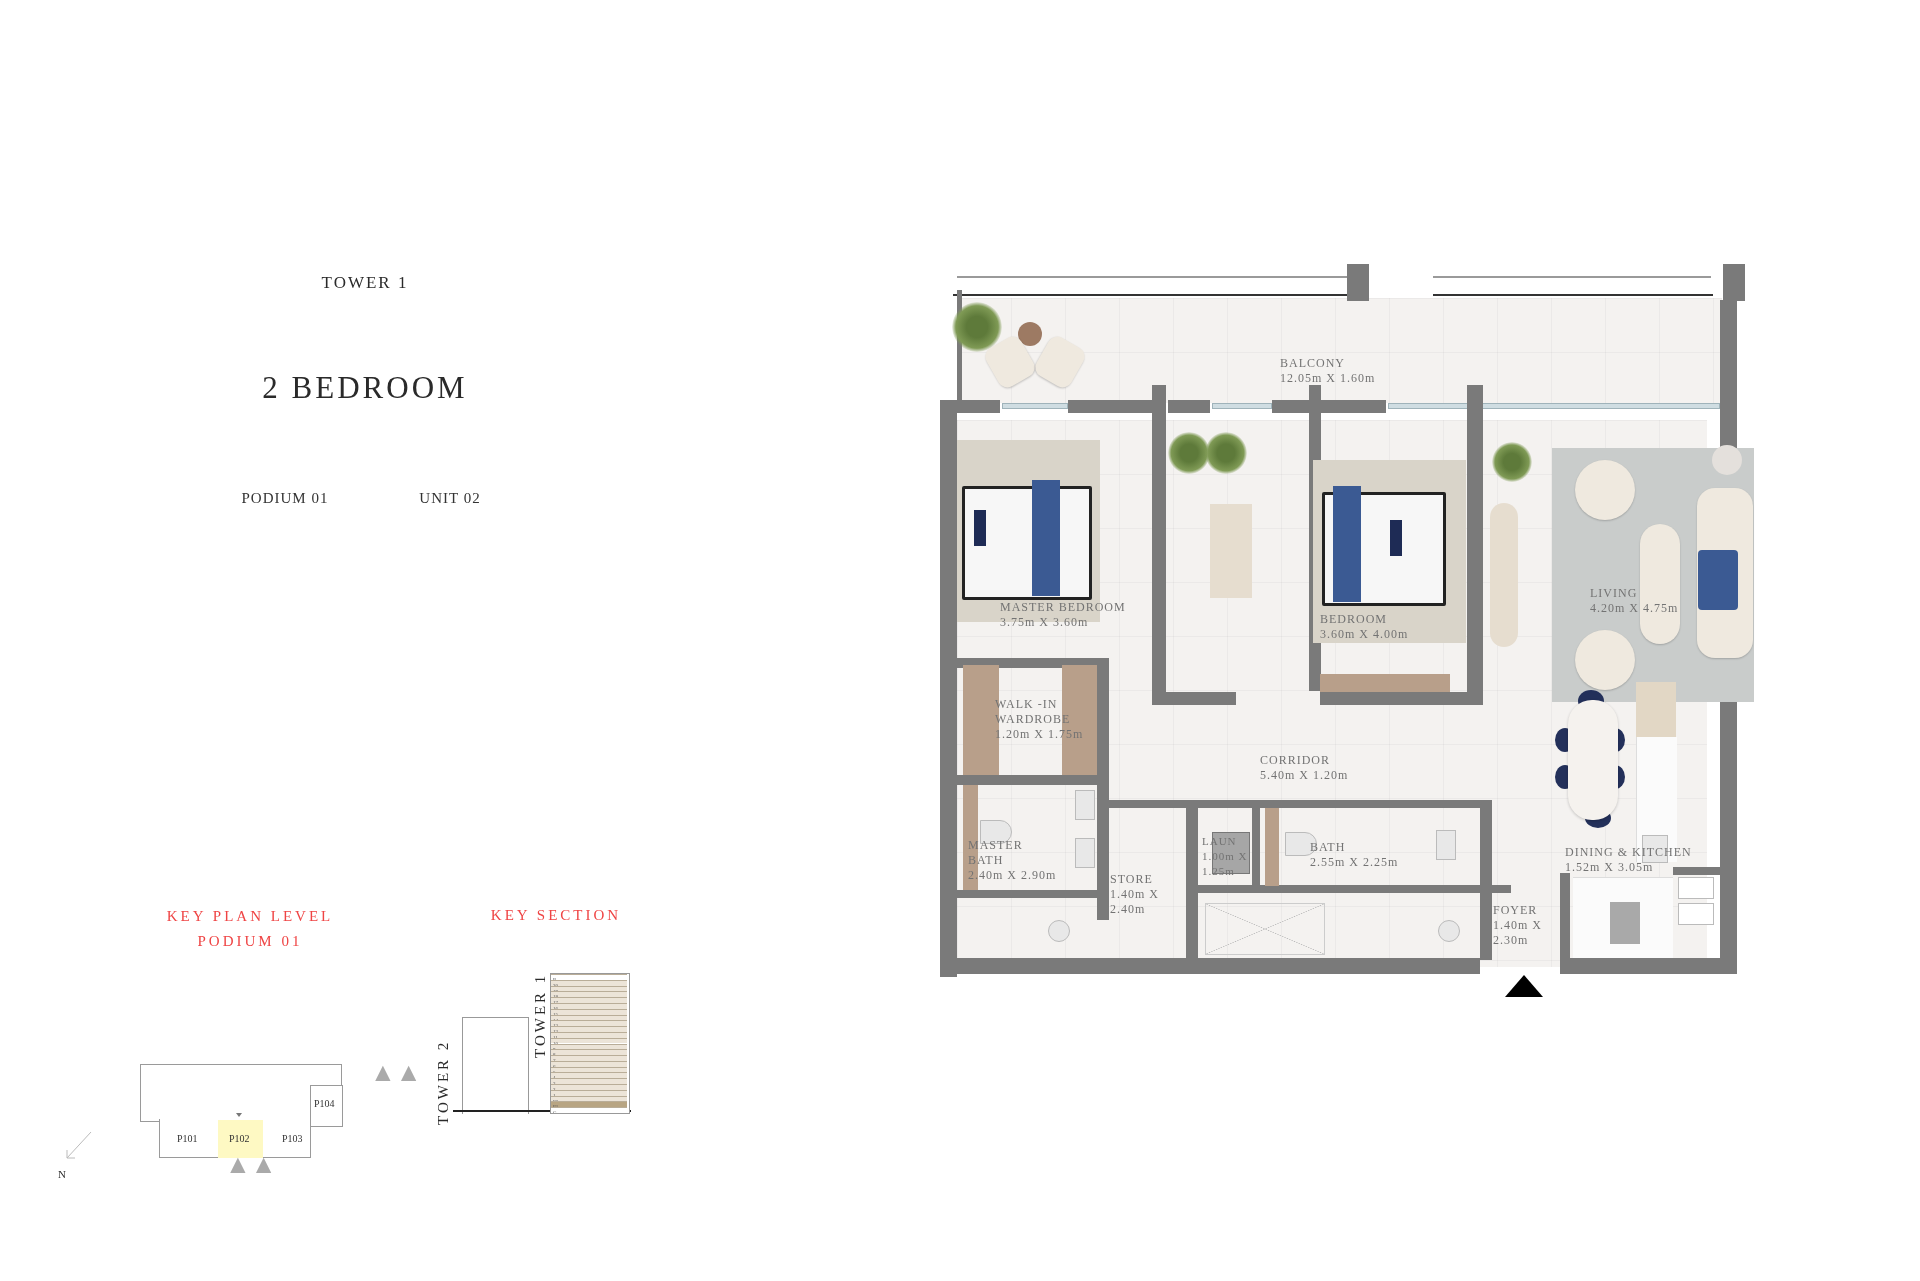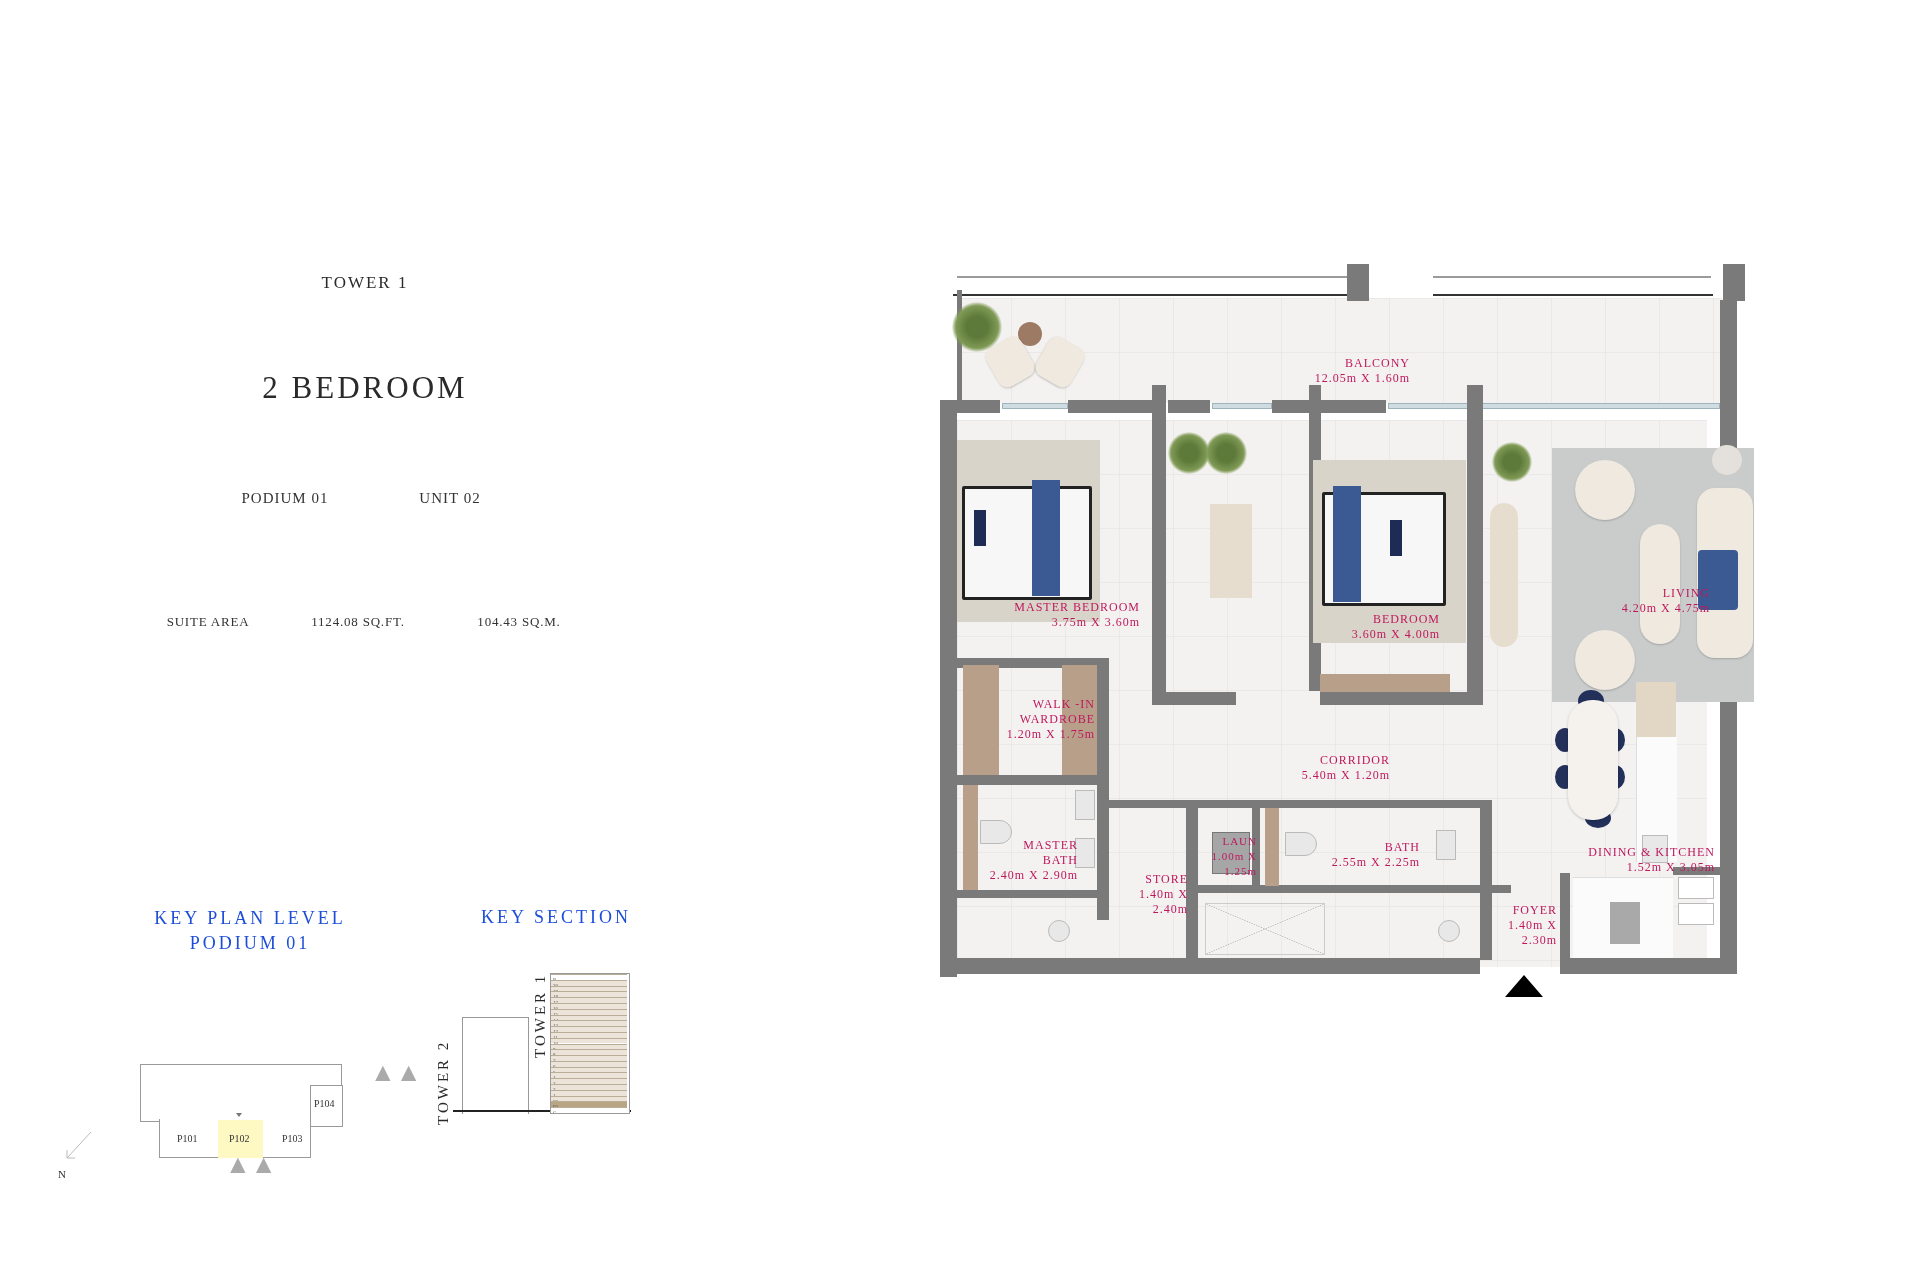--- a/index.html
+++ b/index.html
@@ -6,29 +6,29 @@
   body { width:1920px; height:1281px; position:relative; overflow:hidden;
          font-family:"Liberation Serif","DejaVu Serif",serif; color:#2a2a2a; }
   .abs { position:absolute; }
   .ctr { text-align:center; }
   .title-sm { font-size:17px; letter-spacing:2px; }
   .title-lg { font-size:31px; letter-spacing:3px; }
   .meta { font-size:15px; letter-spacing:1px; color:#333; }
   .tbl { position:absolute; left:138px; top:600px; width:462px; border-collapse:collapse; }
   .tbl td { font-size:13px; letter-spacing:0.8px; color:#333; text-align:center; height:44px; padding:0; }
   .tbl tr + tr td { border-top:2px solid #d8d8d8; }
-  .kp-title { font-size:18px; letter-spacing:3px; color:#1d4ed8; }
+  .kp-title { font-size:15px; letter-spacing:3px; color:#ef4444; }
   .line { position:absolute; background:#9a9a9a; }
   .wall { position:absolute; background:#7a7a7a; }
   .floor { position:absolute; background:#f4f2f0;
      background-image:
        linear-gradient(to right, rgba(0,0,0,0.035) 1px, transparent 1px),
        linear-gradient(to bottom, rgba(0,0,0,0.035) 1px, transparent 1px);
      background-size:54px 54px; }
-  .room-label { position:absolute; font-size:12px; letter-spacing:1px; color:#be185d; text-align:right; line-height:15px; white-space:nowrap; }
+  .room-label { position:absolute; font-size:12px; letter-spacing:1px; color:#737373; text-align:left; line-height:15px; white-space:nowrap; }
   .rug { position:absolute; background:#d9d4c9; }
   .wood { position:absolute; background:#b89f8a; }
   .glass { position:absolute; background:#cfdde2; border:1px solid #9fb3ba; }
   .bed { position:absolute; background:#f7f7f7; border:3px solid #222; border-radius:2px; }
   .throw { position:absolute; background:#3b5a93; }
   .plant { position:absolute; border-radius:50%; background:radial-gradient(circle,#5e7a3a 30%,#7f9a55 60%,rgba(127,154,85,0) 72%); }
   .cream { position:absolute; background:#efe9df; border-radius:10px; box-shadow:0 1px 2px rgba(0,0,0,0.2); }
   .chair-navy { position:absolute; background:#23305a; border-radius:50%; }
   .fixture { position:absolute; background:#e8e8e8; border:1px solid #bbb; }
   .kp-box { position:absolute; border:1px solid #9a9a9a; background:#fff; }
@@ -38,25 +38,20 @@
 </head>
 <body>
 
 <div class="abs ctr title-sm" style="left:250px; top:273px; width:230px;">TOWER 1</div>
 <div class="abs ctr title-lg" style="left:220px; top:370px; width:290px;">2 BEDROOM</div>
 <div class="abs ctr meta" style="left:225px; top:490px; width:120px;">PODIUM 01</div>
 <div class="abs ctr meta" style="left:400px; top:490px; width:100px;">UNIT 02</div>
 
 <table class="tbl">
   <tbody>
-      <tr>
-    <td style="width:140px">SUITE AREA</td>
-    <td style="width:160px">1124.08 SQ.FT.</td>
-    <td>104.43 SQ.M.</td>
-  </tr>
 </tbody>
   </table>
 
 <div class="abs ctr kp-title" style="left:150px; top:908px; width:200px;">KEY PLAN LEVEL</div>
 <div class="abs ctr kp-title" style="left:150px; top:933px; width:200px;">PODIUM 01</div>
 
 <div class="abs" style="left:137px; top:1063px; width:300px; height:150px;">
   <div class="kp-box" style="left:3px; top:1px; width:200px; height:56px;"></div>
   <div class="kp-box" style="left:173px; top:22px; width:31px; height:40px;">
     <span class="kp-label" style="left:3px; top:12px;">P104</span>

